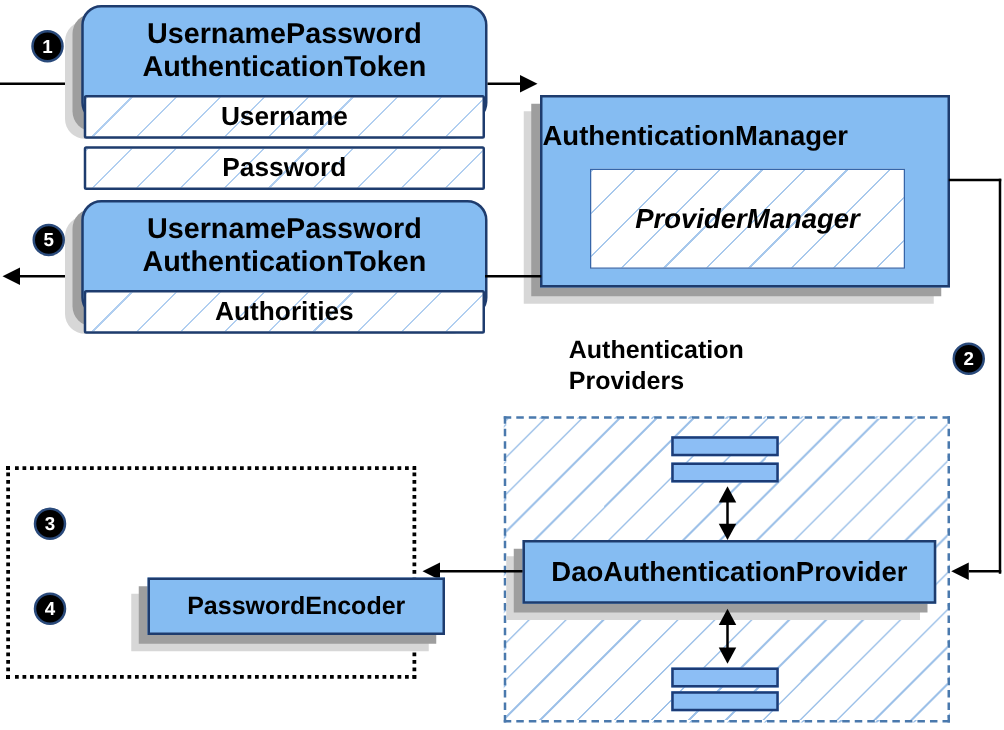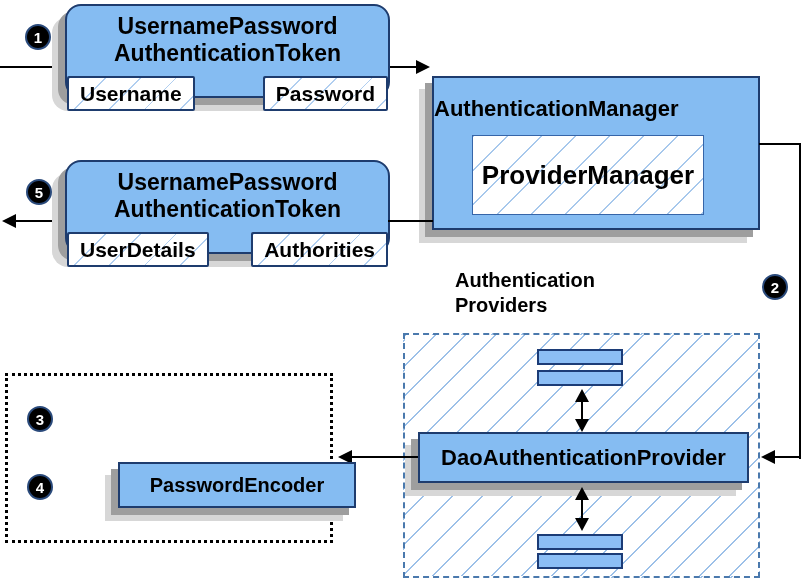--- a/index.html
+++ b/index.html
@@ -13,30 +13,30 @@
   .head{position:absolute;width:0;height:0;}
   .head-right{border-top:7px solid transparent;border-bottom:7px solid transparent;border-left:14px solid #000;}
   .head-left{border-top:7px solid transparent;border-bottom:7px solid transparent;border-right:14px solid #000;}
   .head-up{border-left:7px solid transparent;border-right:7px solid transparent;border-bottom:13px solid #000;}
   .head-down{border-left:7px solid transparent;border-right:7px solid transparent;border-top:13px solid #000;}
   
   .shadow{box-shadow:-7px 7px 0 0 #9e9e9e,-13px 13px 0 0 #d7d7d7;}
   .blue-node{background:#85BCF2;border:2px solid #1E3C6E;box-sizing:border-box;}
   .token-box{position:absolute;width:325px;height:94px;border-radius:16px;text-align:center;}
   .token-title{font-weight:bold;font-size:23px;line-height:27px;margin-top:7px;}
-  .fields{display:flex;justify-content:space-between;gap:25px;margin-top:9px;}
+  .fields{display:flex;justify-content:flex-end;gap:6px;margin-top:9px;flex-direction:column;}
   .field{background:#fff;border:2px solid #1E3C6E;border-radius:2px;font-weight:bold;font-size:21px;
          padding:2px 11px;line-height:27px;
          background-image:repeating-linear-gradient(135deg,rgba(150,190,235,.75) 0px,rgba(150,190,235,.75) 1.2px,transparent 1.2px,transparent 25px);}
   .manager-box{position:absolute;left:432px;top:76px;width:328px;height:154px;text-align:left;}
   .manager-title{font-weight:bold;font-size:22px;margin-top:18px;}
-  .inner-box{position:absolute;left:38px;top:57px;width:232px;height:80px;background:#fff;
+  .inner-box{position:absolute;left:38px;top:57px;width:252px;height:80px;background:#fff;
              border:1.5px solid #3665A8;display:flex;align-items:center;justify-content:center;
-             font-weight:bold;font-size:26px;box-sizing:border-box;
-             background-image:repeating-linear-gradient(135deg,#a7c8ec 0px,#a7c8ec 1.3px,transparent 1.3px,transparent 24px);}
+             font-weight:bold;font-size:22px;box-sizing:border-box;
+             background-image:repeating-linear-gradient(135deg,#a7c8ec 0px,#a7c8ec 1.3px,transparent 1.3px,transparent 24px);font-style:italic;}
   .dashed-area{position:absolute;left:403px;top:333px;width:357px;height:245px;
                border:2px dashed #4A79AD;box-sizing:border-box;background:#fff;
                background-image:repeating-linear-gradient(135deg,#9cc0e8 0px,#9cc0e8 1.4px,transparent 1.4px,transparent 21px);}
   .dao-box{position:absolute;left:418px;top:432px;width:331px;height:51px;display:flex;align-items:center;
            justify-content:center;font-weight:bold;font-size:22px;}
   .bar{position:absolute;width:86px;height:16px;background:#8CBEF5;border:2px solid #1C3C77;box-sizing:border-box;}
   .dotted-area{position:absolute;left:5px;top:373px;width:328px;height:170px;border:3px dotted #000;box-sizing:border-box;}
   .svc-box{position:absolute;left:72px;width:238px;height:46px;display:flex;align-items:center;
            justify-content:center;font-weight:bold;font-size:20px;}
   .prov-label{position:absolute;left:455px;top:268px;width:250px;
@@ -87,21 +87,20 @@
     </div>
   <div class="hline" style="left:16px;top:220px;width:49px;"></div>
   <div class="head head-left" style="left:2px;top:214px;"></div>
 
   <div class="token-box blue-node shadow" style="left:65px;top:160px;">
     <div class="token-title">
       <div>UsernamePassword</div>
       <div>AuthenticationToken</div>
     </div>
     <div class="fields">
-      <div class="field">UserDetails</div>
       <div class="field">Authorities</div>
     </div>
   </div>
 
   <div class="hline" style="left:388px;top:220px;width:45px;"></div>
 
   <div class="prov-label">
     <div>Authentication</div>
     <div>Providers</div>
   </div>

